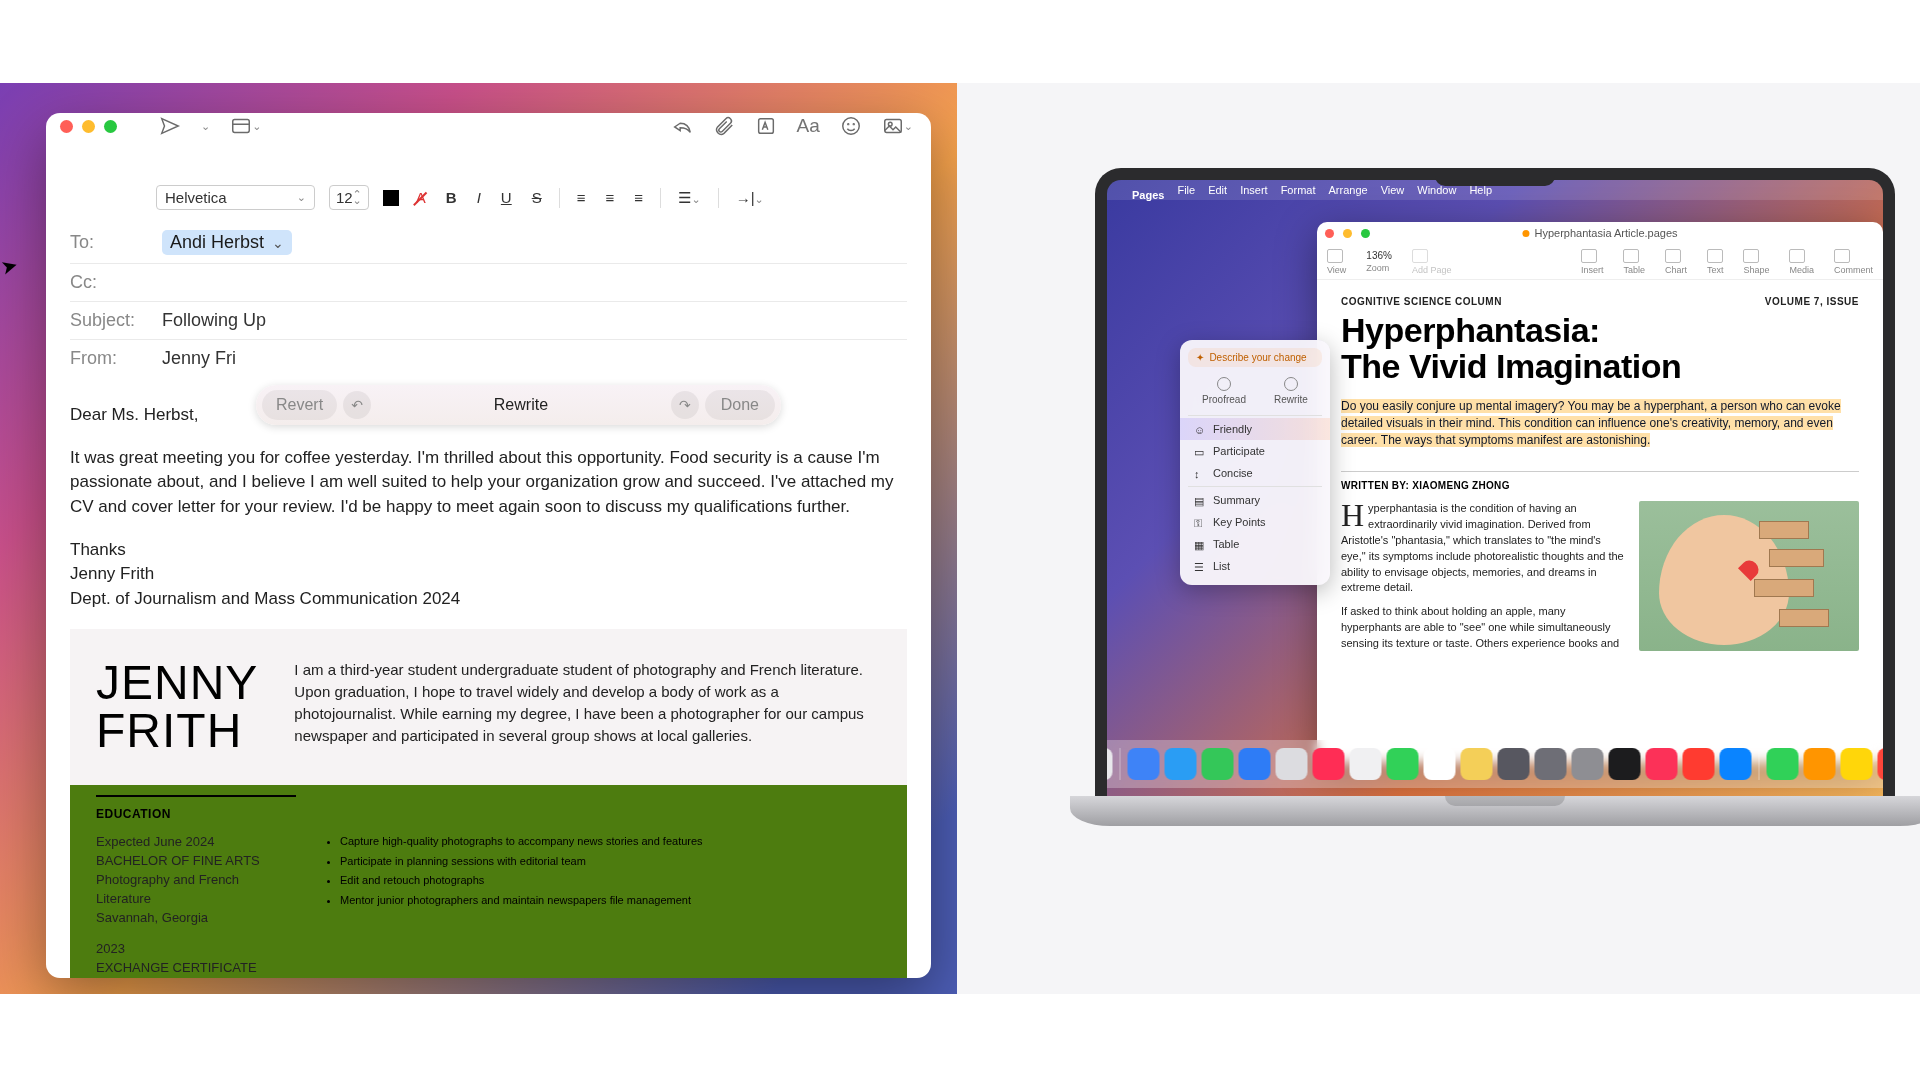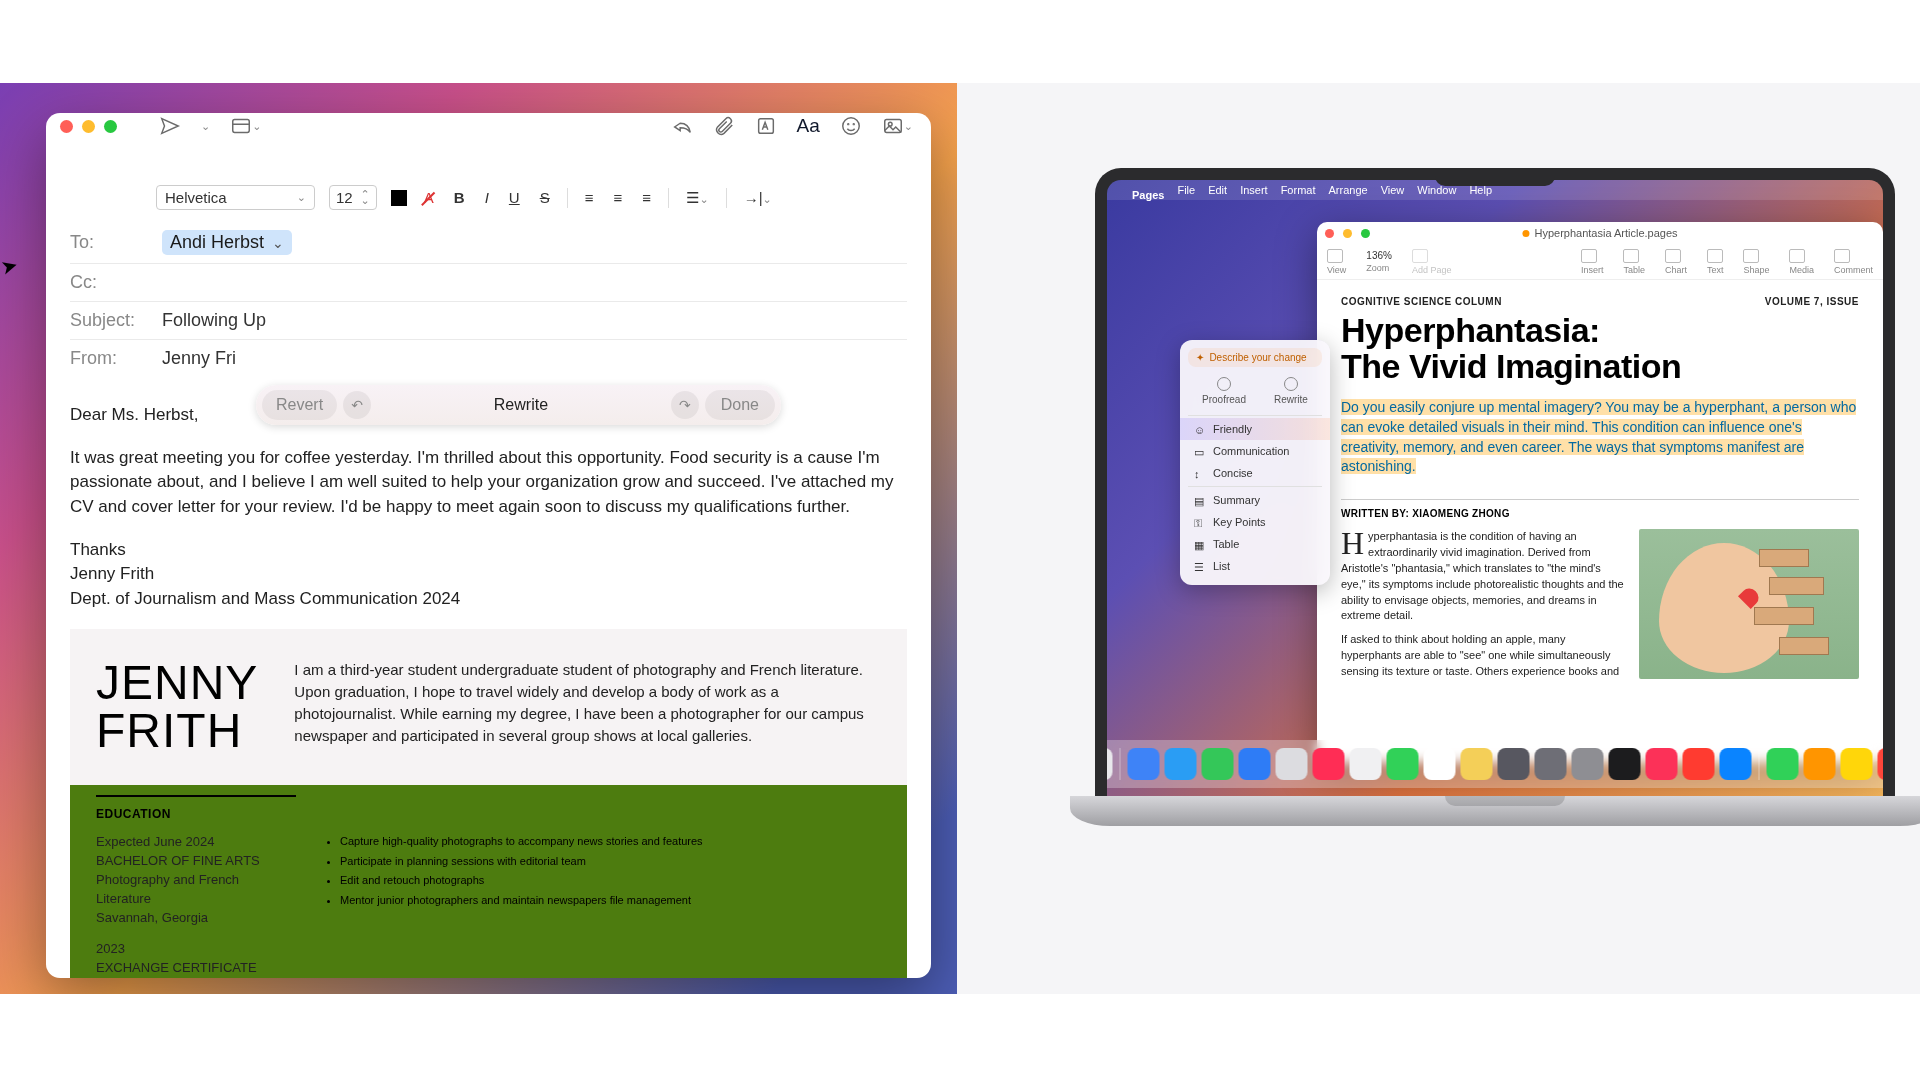--- a/index.html
+++ b/index.html
@@ -16,21 +16,21 @@
 .dot.red { background: #ff5f57; }
 .dot.yellow { background: #febc2e; }
 .dot.green { background: #28c840; }
 .tb-btn { color: #6b6b6b; display: flex; align-items: center; justify-content: center; padding: 2px 4px; font-size: 22px; }
 .tb-btn svg { width: 22px; height: 22px; stroke: #6b6b6b; fill: none; stroke-width: 1.6; }
 .tb-group { display: flex; align-items: center; gap: 18px; }
 .tb-spacer { flex: 1; }
 
 .format-bar { height: 35px; display: flex; align-items: center; gap: 14px; padding: 0 20px 0 110px; font-size: 14px; color: #333; margin-top: 46px; }
 .font-select { display: flex; align-items: center; gap: 70px; border: 1px solid #ccc; border-radius: 4px; padding: 3px 8px; font-size: 15px; }
-.size-select { display: flex; align-items: center; gap: 8px; border: 1px solid #ccc; border-radius: 4px; padding: 3px 6px; font-size: 15px; }
+.size-select { display: flex; align-items: center; border: 1px solid #ccc; border-radius: 4px; padding: 3px 6px; font-size: 15px; }
 .swatch { width: 16px; height: 16px; background: #000; }
 .fmt-btn { font-size: 15px; color: #333; padding: 0 3px; }
 .fmt-btn.u { text-decoration: underline; }
 .fmt-btn.s { text-decoration: line-through; }
 .sep { width: 1px; height: 20px; background: #ddd; }
 
 .header-fields { padding: 12px 24px 0; }
 .field-row { display: flex; align-items: center; padding: 8px 0; border-bottom: 1px solid #eaeaea; font-size: 18px; color: #333; }
 .field-label { color: #888; width: 92px; }
 .recipient-token { background: #cfe4fb; border-radius: 5px; padding: 2px 8px; display: inline-flex; align-items: center; gap: 6px; color: #1a1a1a; }
@@ -77,21 +77,21 @@
 .pages-title .title-center { position: absolute; left: 50%; transform: translateX(-50%); color: #555; display: flex; align-items: center; gap: 5px; }
 .orange-dot { width: 7px; height: 7px; background: #ff9500; border-radius: 50%; }
 .pages-toolbar { height: 36px; border-bottom: 1px solid #eee; display: flex; align-items: center; padding: 0 10px; gap: 20px; font-size: 9px; color: #888; }
 .pt-item { display: flex; flex-direction: column; align-items: flex-start; gap: 2px; }
 .pt-item .ico { width: 16px; height: 14px; border: 1px solid #bbb; border-radius: 2px; }
 .pages-toolbar .spacer { flex: 1; }
 
 .doc-area { padding: 16px 24px; }
 .doc-kicker { font-size: 10px; letter-spacing: 0.5px; font-weight: 700; color: #222; display: flex; justify-content: space-between; }
 .doc-headline { font-family: "Helvetica Neue",Arial,sans-serif; font-weight: 800; font-size: 34px; line-height: 1.05; margin: 6px 0 14px; letter-spacing: -0.5px; }
-.doc-lede { font-family: Georgia, "Times New Roman", serif; font-size: 14px; line-height: 1.4; color: #0369a1; }
+.doc-lede { font-family: Georgia, "Times New Roman", serif; font-size: 12px; line-height: 1.4; color: #0f172a; }
 .doc-lede .hl { background: #ffe0a8; }
 .doc-rule { border: none; border-top: 1px solid #ccc; margin: 22px 0 8px; }
 .doc-byline { font-size: 10px; font-weight: 700; letter-spacing: 0.3px; margin-bottom: 10px; }
 .doc-columns { display: flex; gap: 14px; }
 .doc-col-text { flex: 1; font-family: Georgia,serif; font-size: 11px; line-height: 1.45; color: #222; }
 .doc-col-text p { margin-bottom: 8px; }
 .dropcap { float: left; font-size: 32px; line-height: 0.9; font-weight: 400; padding-right: 4px; font-family: Georgia,serif; }
 .doc-col-img { width: 220px; height: 150px; background: linear-gradient(#9bbf9b,#8ab38a); border-radius: 2px; position: relative; overflow: hidden; }
 .head-shape { position:absolute; left:20px; top:14px; width:130px; height:130px; background:#f0c6a0; border-radius:50% 50% 50% 50% / 60% 60% 40% 40%; }
 .drawer { position:absolute; background:#d9a97a; border:1px solid #a07850; }
@@ -152,21 +152,21 @@
             <svg viewBox="0 0 24 24">
               <path d="M21 11l-9 9a5 5 0 01-7-7l9-9a3.5 3.5 0 015 5l-9 9a2 2 0 01-3-3l8-8"></path>
             </svg>
           </div>
         <div class="tb-btn">
             <svg viewBox="0 0 24 24">
               <rect x="4" y="4" width="16" height="16" rx="2"></rect>
               <path d="M8 16l3-8 3 8M9 13h4"></path>
             </svg>
           </div>
-        <div class="tb-btn" style="font-size:19px;color:#0f172a;font-weight:500">Aa</div>
+        <div class="tb-btn" style="font-size:19px;color:#737373;font-weight:500">Aa</div>
         <div class="tb-btn">
             <svg viewBox="0 0 24 24">
               <circle cx="12" cy="12" r="9"></circle>
               <circle cx="9" cy="10" r="0.5" fill="#6b6b6b"></circle>
               <circle cx="15" cy="10" r="0.5" fill="#6b6b6b"></circle>
               <path d="M8 15c1 1.5 2.5 2 4 2s3-.5 4-2"></path>
             </svg>
           </div>
         <div class="tb-btn">
             <svg viewBox="0 0 24 24">
@@ -304,21 +304,21 @@
                   <span>Rewrite</span>
                 </div>
             </div>
             <div class="wp-div"></div>
             <div class="wp-item friendly">
                 <span class="ic">☺</span>
                 <span>Friendly</span>
               </div>
             <div class="wp-item">
                 <span class="ic">▭</span>
-                <span>Communication</span>
+                <span>Participate</span>
               </div>
             <div class="wp-item">
                 <span class="ic">↕</span>
                 <span>Concise</span>
               </div>
             <div class="wp-div"></div>
             <div class="wp-item">
                 <span class="ic">▤</span>
                 <span>Summary</span>
               </div>

